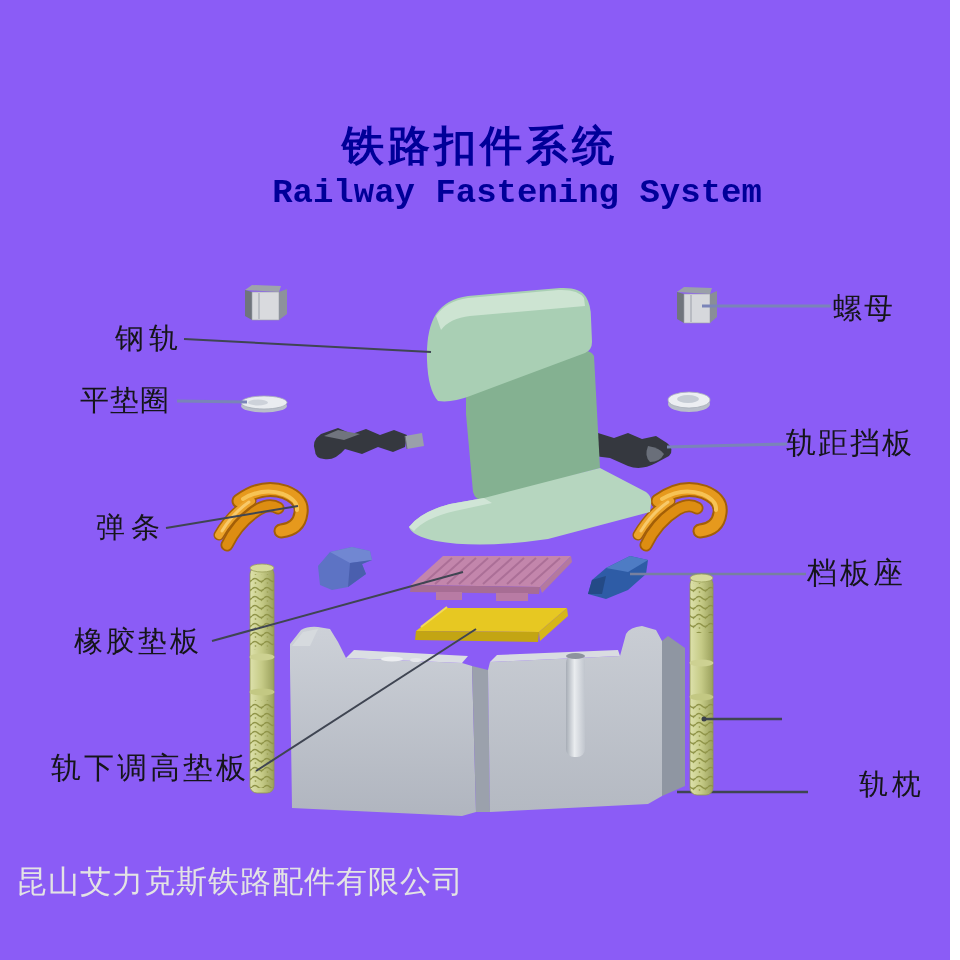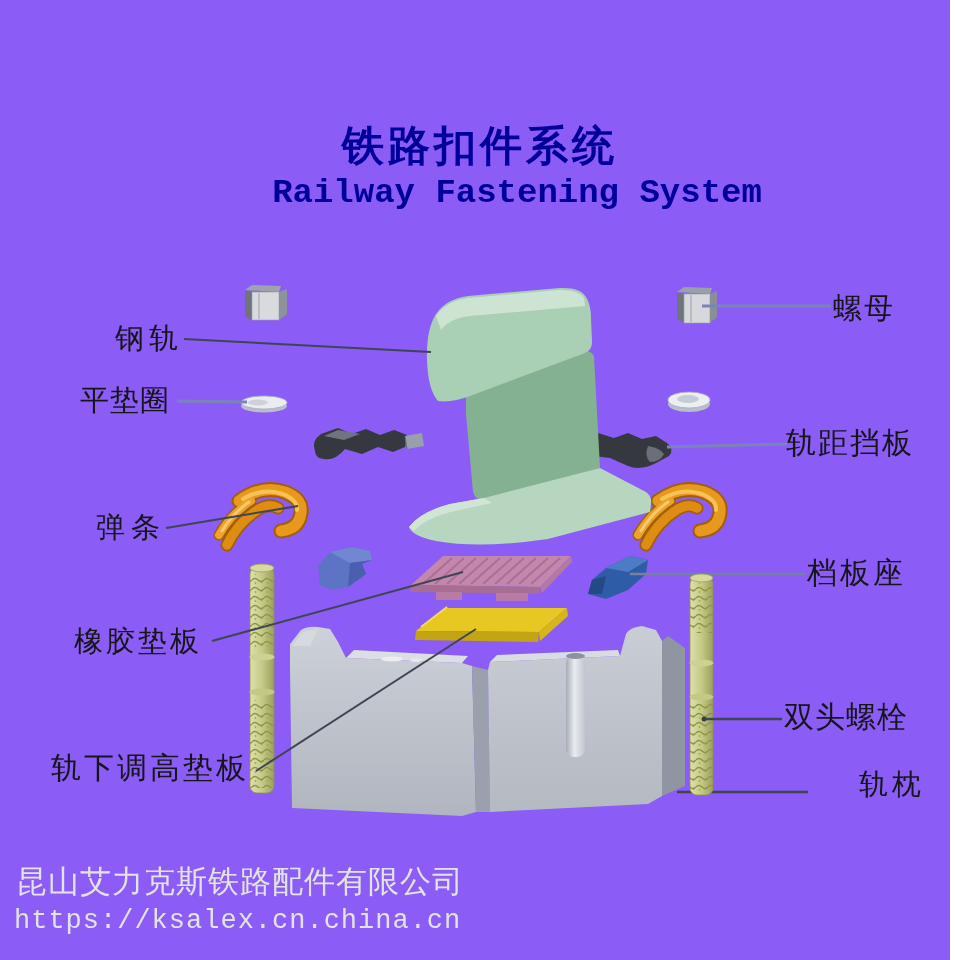--- a/index.html
+++ b/index.html
@@ -206,18 +206,16 @@
 
   <div class="lbl" style="left:115px;top:323px;letter-spacing:5px;">钢轨</div>
   <div class="lbl" style="left:80px;top:385px;letter-spacing:1px;">平垫圈</div>
   <div class="lbl" style="left:96px;top:512px;letter-spacing:6px;">弹条</div>
   <div class="lbl" style="left:74px;top:626px;letter-spacing:3px;">橡胶垫板</div>
   <div class="lbl" style="left:51px;top:752px;font-size:30px;letter-spacing:3px;">轨下调高垫板</div>
 
   <div class="lbl" style="left:833px;top:293px;letter-spacing:2px;">螺母</div>
   <div class="lbl" style="left:786px;top:427px;font-size:30px;letter-spacing:2px;">轨距挡板</div>
   <div class="lbl" style="left:807px;top:557px;font-size:30px;letter-spacing:3px;">档板座</div>
-  <div class="lbl" style="left:784px;top:701px;font-size:30px;letter-spacing:1px;">双头螺栓</div>
   <div class="lbl" style="left:811px;top:769px;letter-spacing:4px;margin-left:48px;">轨枕</div>
 
   <div class="wm wm-co">昆山艾力克斯铁路配件有限公司</div>
-  <div class="wm wm-url">https://ksalex.cn.china.cn</div>
 </div>
 
 </body></html>

